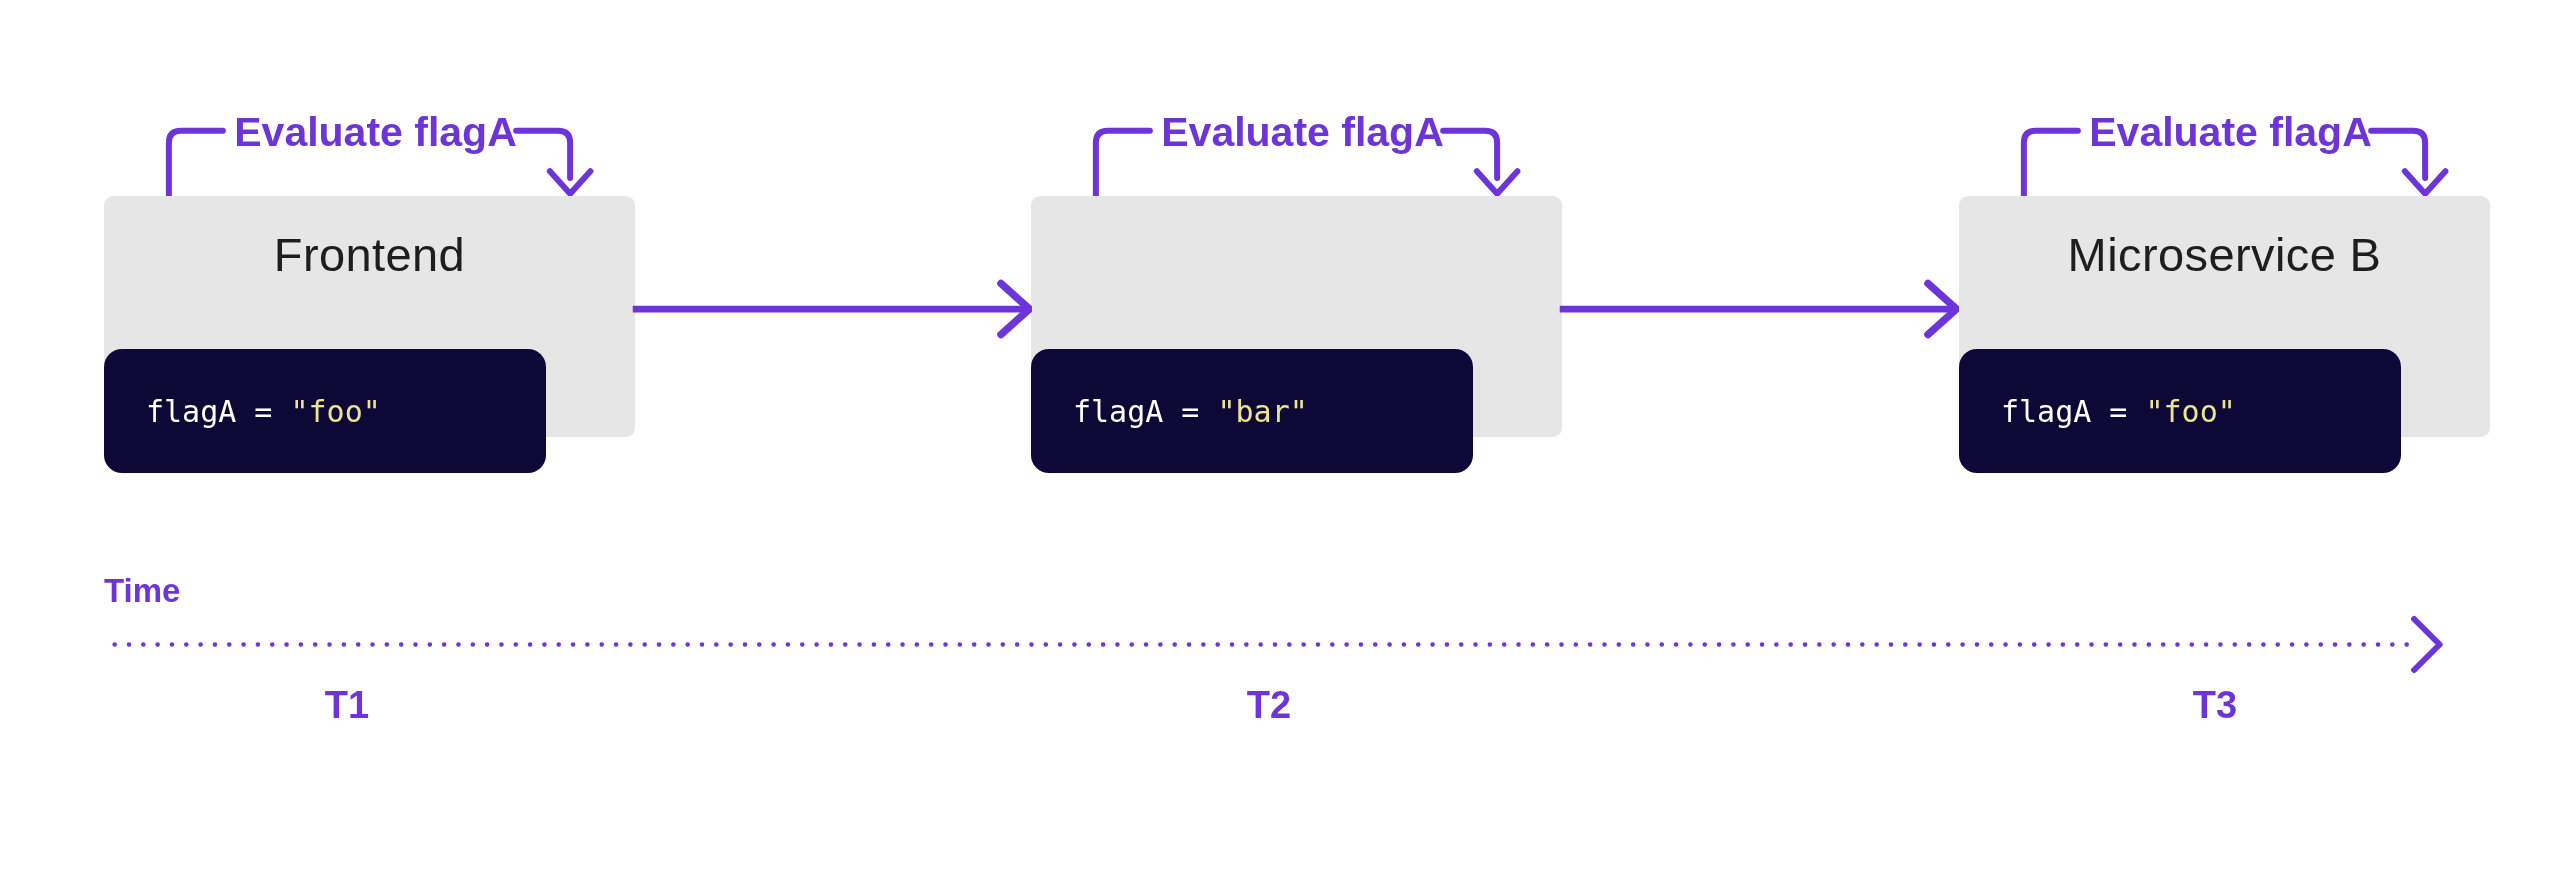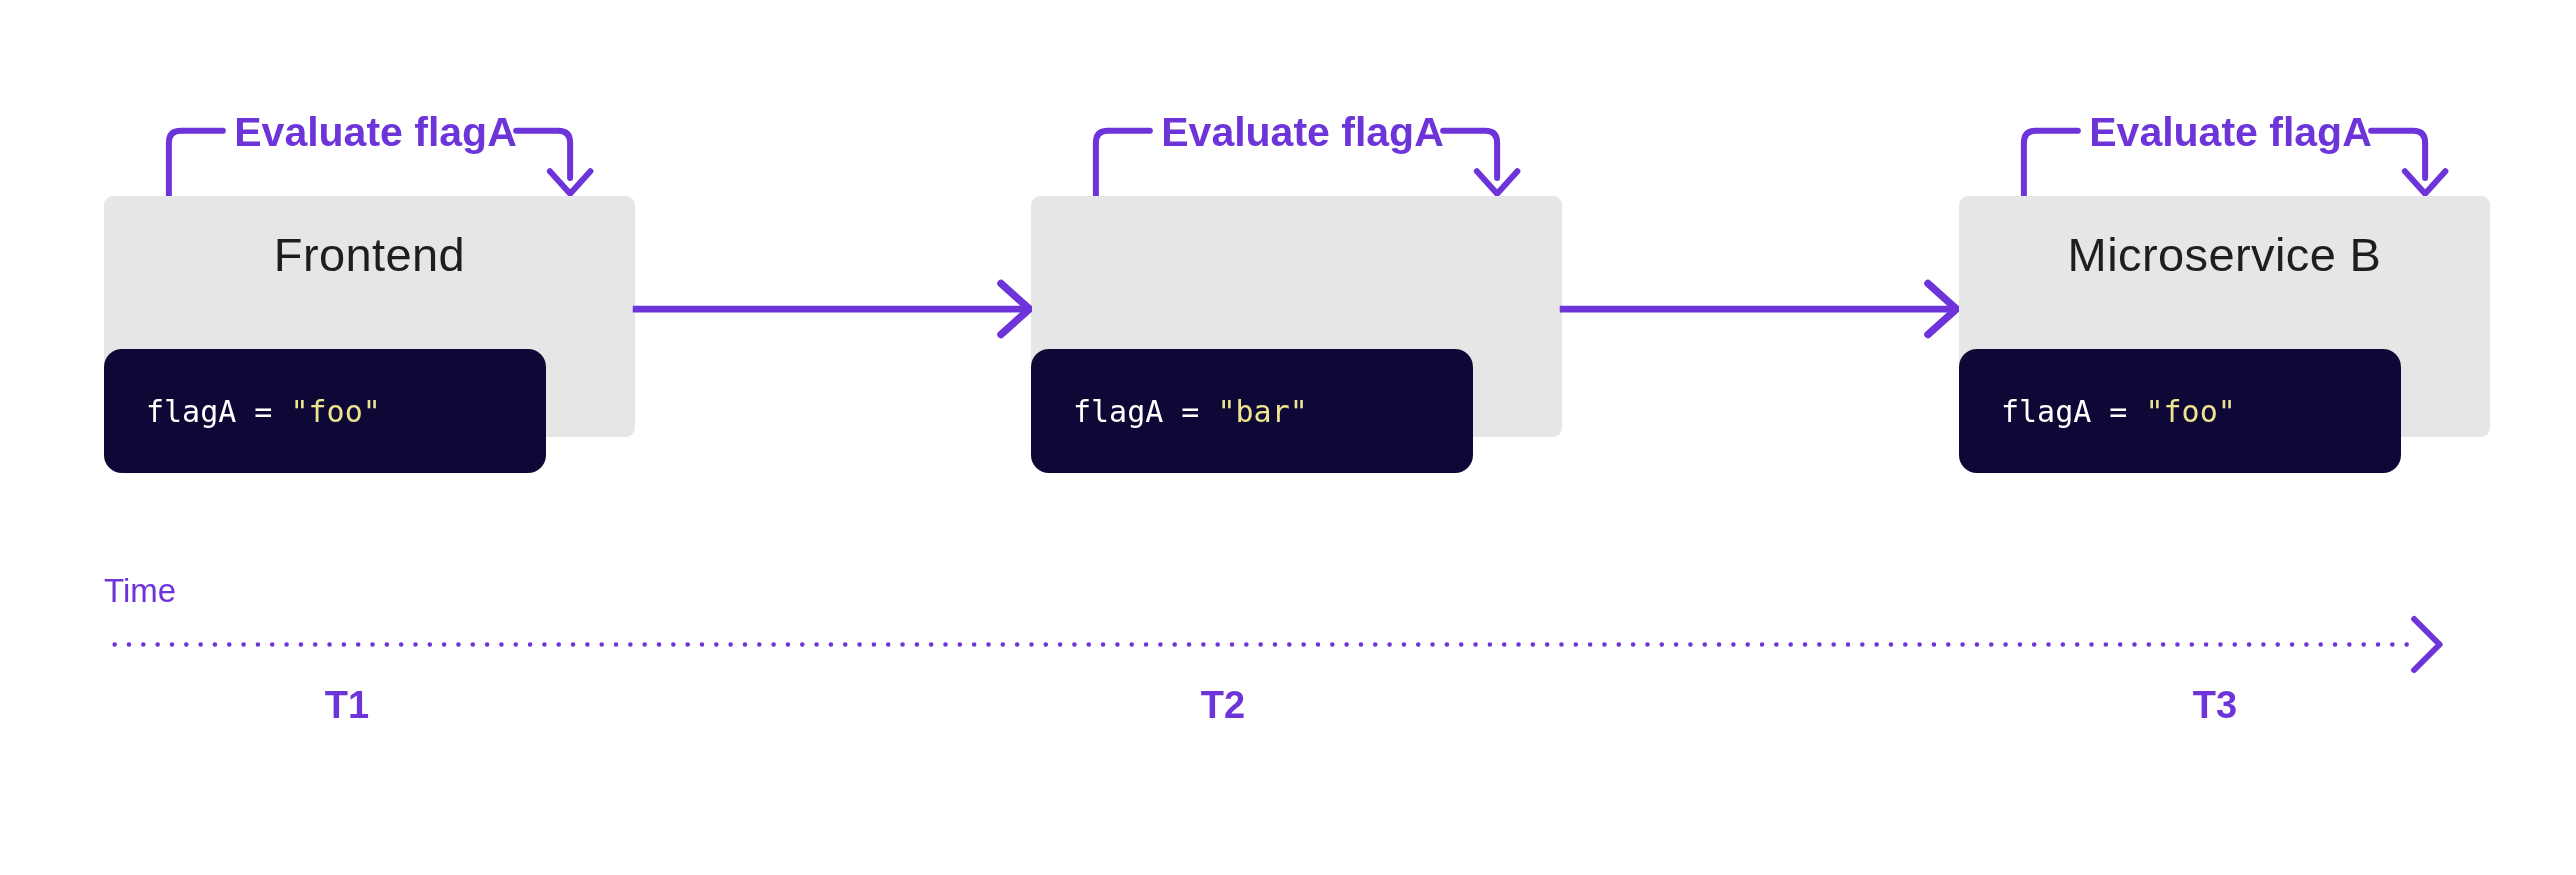--- a/index.html
+++ b/index.html
@@ -36,21 +36,21 @@
   .code span{white-space:pre;}
   .code-var{color:var(--code-text);}
   .code-str{color:var(--code-string);}
 
   
   .connector{position:absolute;top:279px;}
 
   
   .time-label{
     position:absolute;left:104px;top:572px;
-    font-size:33px;font-weight:400;color:var(--accent);
+    font-size:33px;font-weight:700;color:var(--accent);
   }
   .timeline-svg{position:absolute;left:0;top:601px;}
   .tick{
     position:absolute;top:684px;transform:translateX(-50%);
     font-size:38px;font-weight:700;color:var(--accent);
   }
 </style>
 </head>
 <body>
 
@@ -113,17 +113,17 @@
   </svg>
 
   <div class="time-label">Time</div>
 
   <svg class="timeline-svg" width="2576" height="90" viewBox="0 0 3429 120">
     <path d="M150,58 L3208,58" fill="none" style="stroke:var(--accent)" stroke-width="6" stroke-linecap="round" stroke-dasharray="0.1 19"></path>
     <path d="M3216,24 L3250,58 L3216,92" fill="none" style="stroke:var(--accent)" stroke-width="8" stroke-linecap="round" stroke-linejoin="round"></path>
   </svg>
 
   <div class="tick" style="left:347px">T1</div>
-  <div class="tick" style="left:1223px">T2</div>
+  <div class="tick" style="left:1269px">T2</div>
   <div class="tick" style="left:2215px">T3</div>
 
 </div>
 
 
 </body></html>

